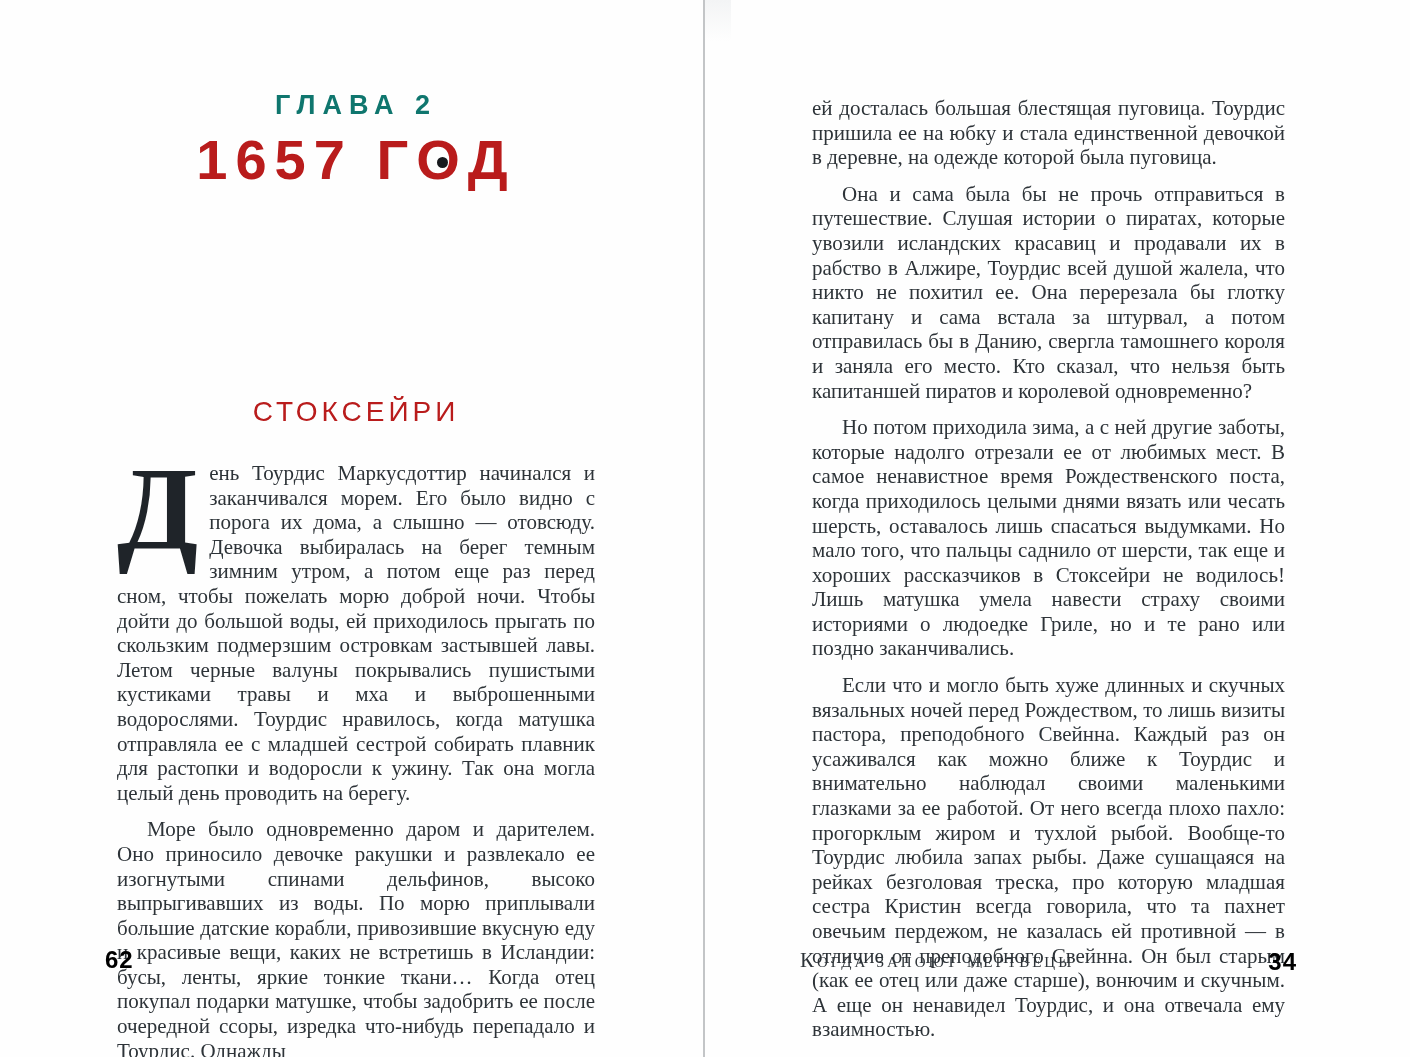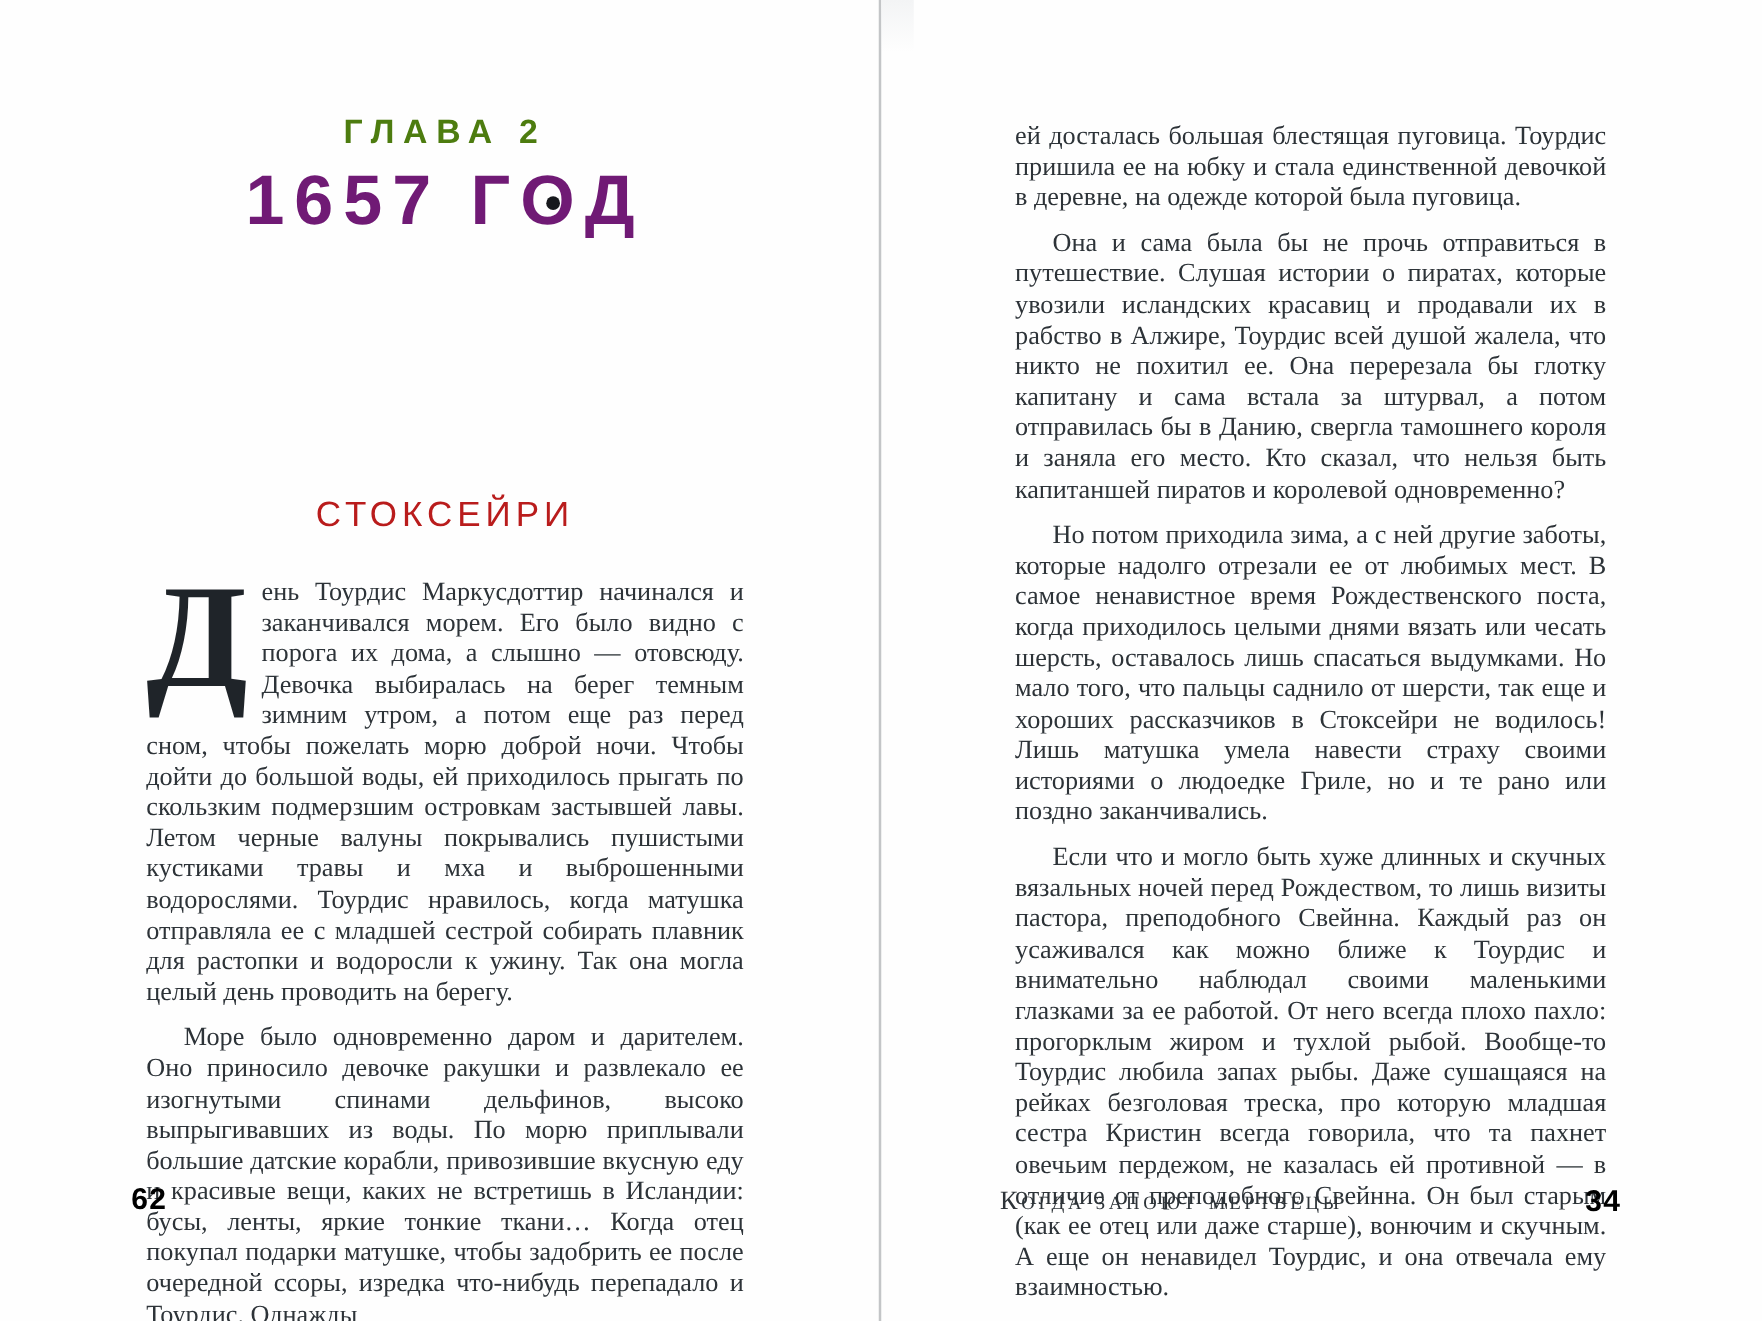--- a/index.html
+++ b/index.html
@@ -14,26 +14,26 @@
   
   .divider{position:absolute;left:703px;top:0;width:2px;height:1057px;background:#c3c5c7;}
   .gutter-shine{position:absolute;left:705px;top:0;width:26px;height:46px;
     background:linear-gradient(180deg,#f3f4f5 0%,rgba(255,255,255,0) 90%);}
 
   
   .page-left{position:absolute;left:105px;top:0;width:502px;height:1057px;}
   .kicker{
     position:absolute;top:90px;left:0;width:100%;text-align:center;
     font-family:"Liberation Sans", sans-serif;font-weight:bold;
-    font-size:27px;letter-spacing:7px;color:#4d7c0f;white-space:nowrap;
+    font-size:27px;letter-spacing:7px;color:#0f766e;white-space:nowrap;
   }
   .year-title{
     position:absolute;top:127px;left:0;width:100%;text-align:center;
     font-family:"Liberation Sans", sans-serif;font-weight:bold;
-    font-size:56px;letter-spacing:8px;color:#701a75;white-space:nowrap;
+    font-size:56px;letter-spacing:8px;color:#b91c1c;white-space:nowrap;
   }
   .o-dot{position:relative;display:inline-block;}
   .o-dot::after{
     content:"";position:absolute;left:50%;top:56%;width:11px;height:11px;
     margin:-6px 0 0 -5px;border-radius:50%;background:#17191d;
   }
   .section-title{
     position:absolute;top:396px;left:0;width:100%;text-align:center;
     font-family:"Liberation Sans", sans-serif;font-weight:normal;
     font-size:28px;letter-spacing:4px;color:#b91c1c;white-space:nowrap;

